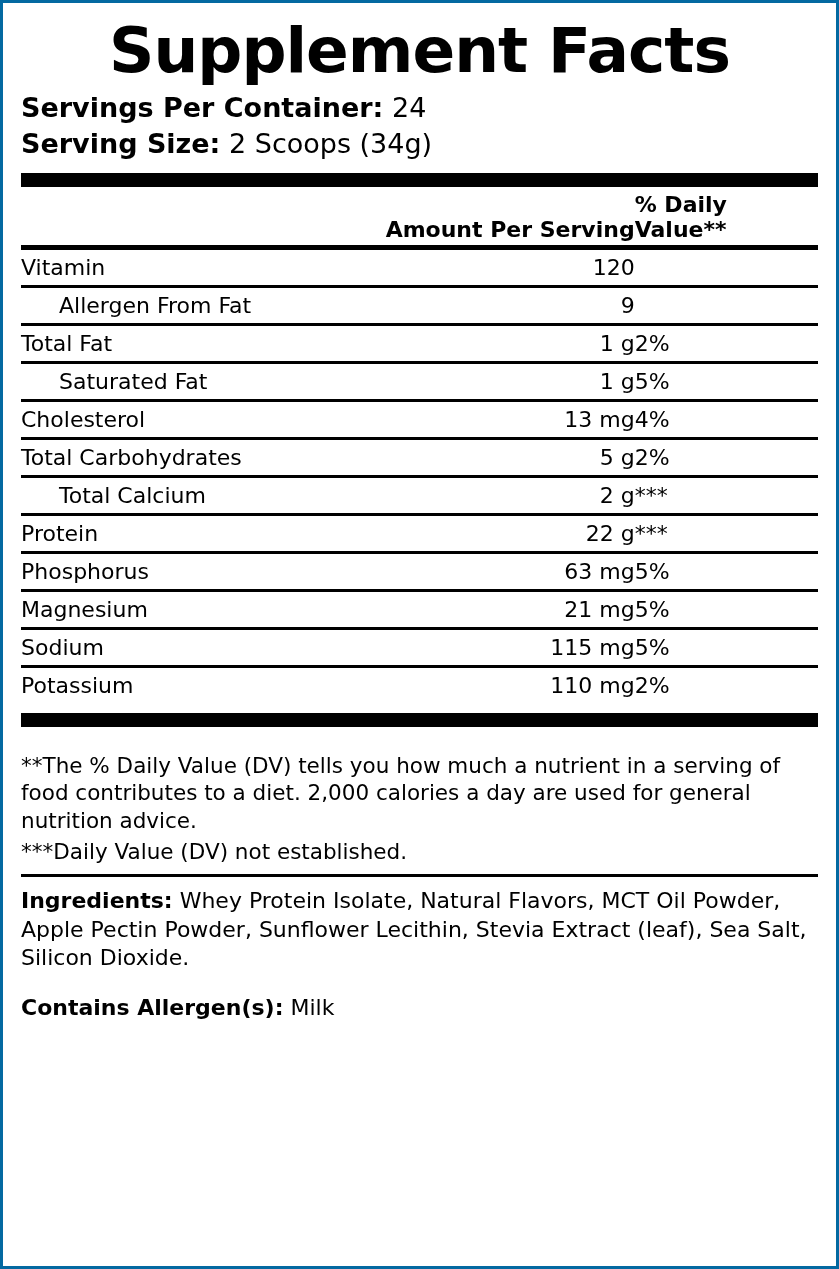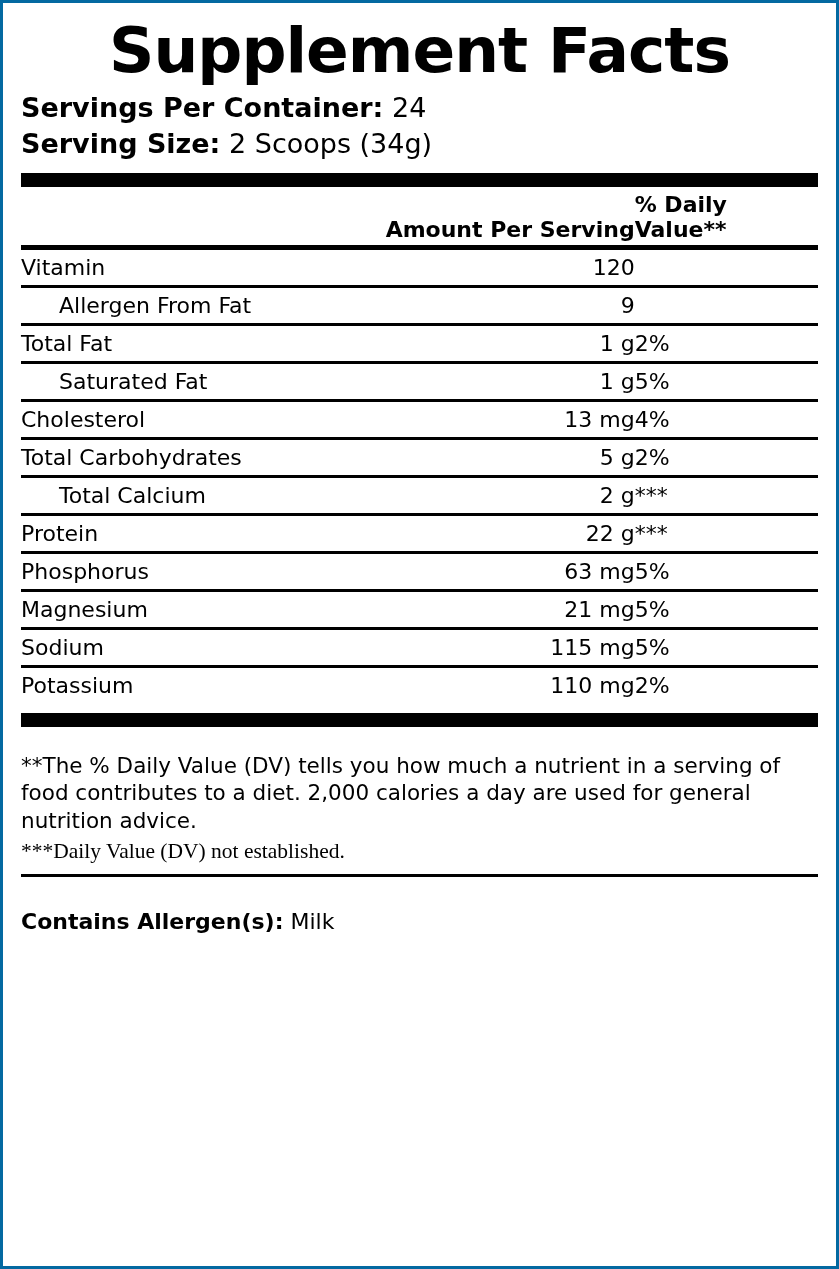--- a/index.html
+++ b/index.html
@@ -63,21 +63,21 @@
   td.name { text-align: left; width: 44%; }
   td.name.indent { padding-left: 38px; }
   td.amt { text-align: right; width: 33%; padding-right: 42px; }
   td.dv  { text-align: left; width: 23%; }
   .footnotes {
     font-size: 21.5px;
     line-height: 1.28;
     padding-top: 25px;
   }
   .footnotes p { margin: 0; }
-  .footnotes p + p { margin-top: 4px; font-family: Liberation Serif, serif; }
+  .footnotes p + p { margin-top: 4px; }
   .ingredients {
     font-size: 22px;
     line-height: 1.3;
     padding-top: 10px;
     border-top: 3px solid #000;
     margin-top: 8px;
   }
   .ingredients b { font-weight: bold; }
   .allergen { margin-top: 21px; }
 </style>
@@ -171,18 +171,21 @@
   </table>
 
   <div class="rule-thick"></div>
 
   <div class="footnotes">
     <p>**The % Daily Value (DV) tells you how much a nutrient in a serving of food contributes to a diet. 2,000 calories a day are used for general nutrition advice.</p>
     <p>***Daily Value (DV) not established.</p>
   </div>
 
   <div class="ingredients">
+    <div>
+      <b>Ingredients:</b><span> Whey Protein Isolate, Natural Flavors, MCT Oil Powder, Apple Pectin Powder, Sunflower Lecithin, Stevia Extract (leaf), Sea Salt, Silicon Dioxide.</span>
+    </div>
     <div class="allergen">
       <b>Contains Allergen(s):</b><span> Milk</span>
     </div>
   </div>
 
 </div>
 
 </body></html>

